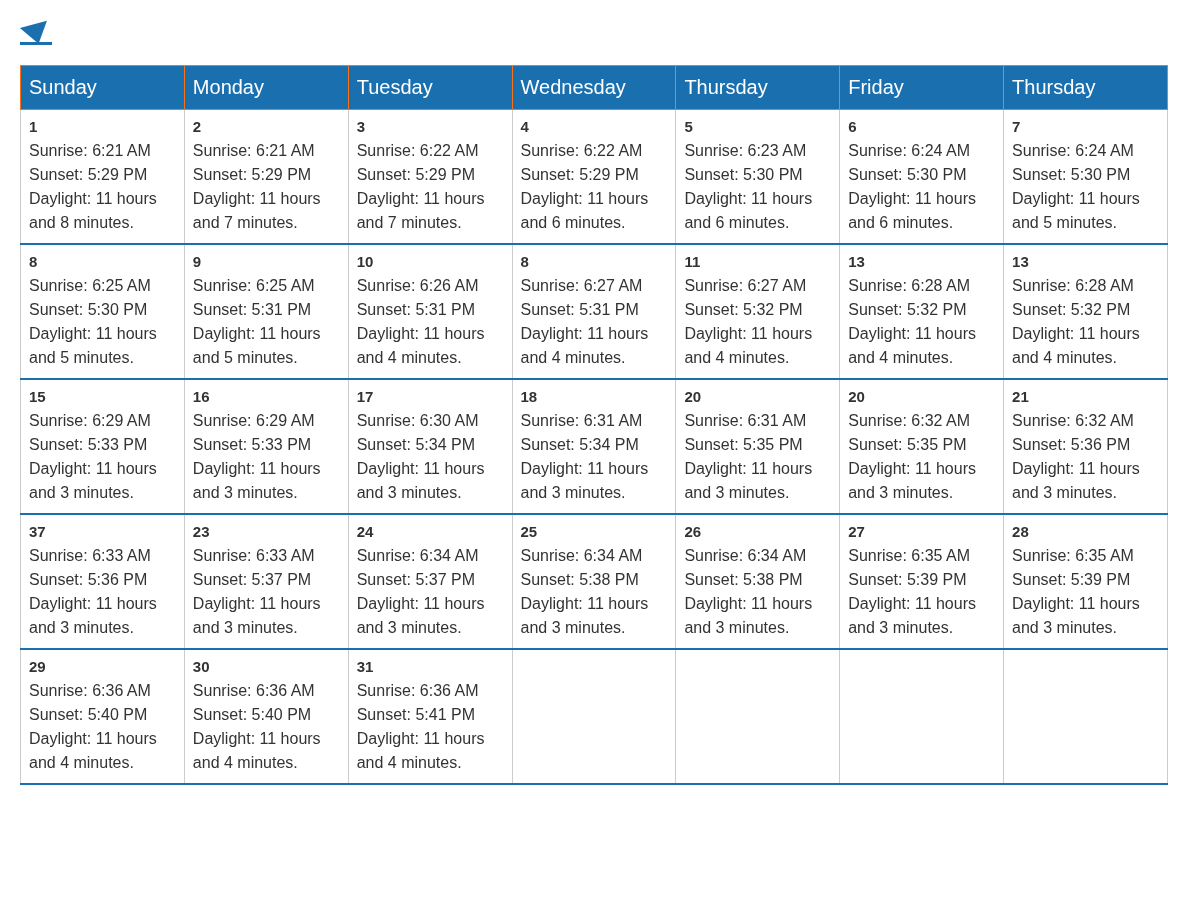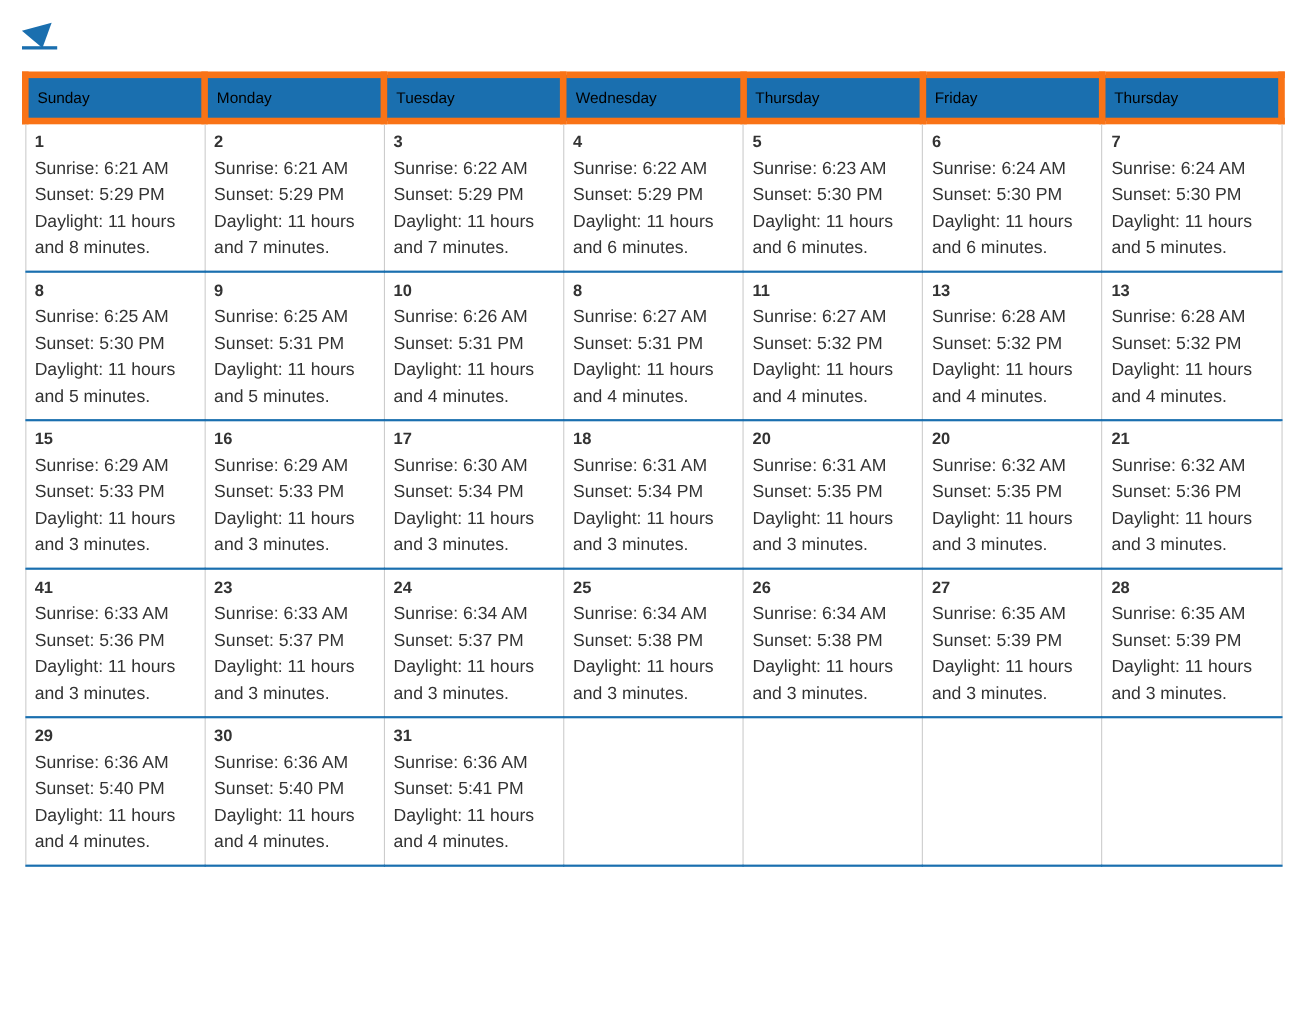--- a/index.html
+++ b/index.html
@@ -68,26 +68,26 @@
     }
     table {
       width: 100%;
       border-collapse: collapse;
       table-layout: fixed;
     }
     thead tr {
       background-color: #1a6faf;
     }
     thead th {
-      color: #000000;
+      color: #ffffff;
       padding: 10px 8px;
-      font-size: 14px;
+      font-size: 20px;
       font-weight: normal;
       text-align: left;
-      border: 6px solid #f97316;
+      border: 1px solid #f97316;
     }
     tbody td {
       vertical-align: top;
       padding: 8px;
       border: 1px solid #ccc;
       font-size: 13px;
       color: #333;
       height: 115px;
     }
     tbody tr {
@@ -308,21 +308,21 @@
           <span class="day-number">21</span>
           <div class="day-info">
             Sunrise: 6:32 AM<br>
             Sunset: 5:36 PM<br>
             Daylight: 11 hours and 3 minutes.
           </div>
         </td>
       </tr>
       <tr>
         <td>
-          <span class="day-number">41</span>
+          <span class="day-number">37</span>
           <div class="day-info">
             Sunrise: 6:33 AM<br>
             Sunset: 5:36 PM<br>
             Daylight: 11 hours and 3 minutes.
           </div>
         </td>
         <td>
           <span class="day-number">23</span>
           <div class="day-info">
             Sunrise: 6:33 AM<br>

